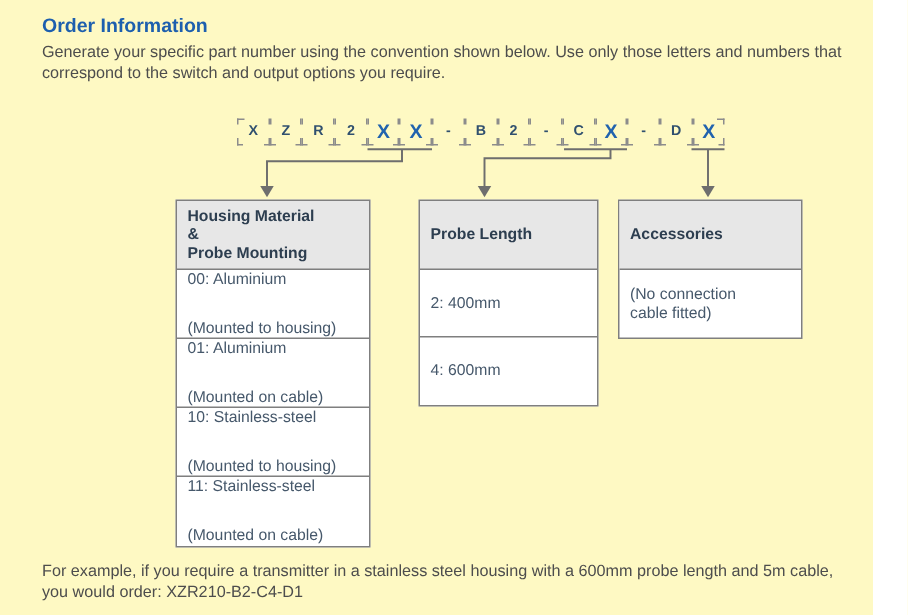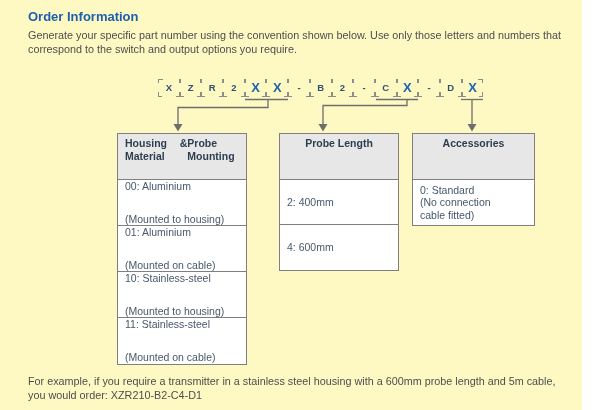--- a/index.html
+++ b/index.html
@@ -38,21 +38,21 @@
 
   
   .arrows { position:absolute; left:0; top:0; pointer-events:none; }
   .arrows polyline, .arrows line { fill:none; stroke:#6e6e6e; stroke-width:1.3; }
   .arrows polygon { fill:#6e6e6e; stroke:none; }
 
   
   .box { position:absolute; box-sizing:border-box; border:1px solid #7f7f7f; background:#ffffff; }
   .box-header {
     box-sizing:border-box; height:46px; background:#e7e7e7; border-bottom:1px solid #7f7f7f;
-    display:flex; flex-direction:row; justify-content:center;
+    display:flex; flex-direction:column; justify-content:center;
     padding:3px 7px; color:#2d3e50; font-size:10.5px; font-weight:bold; line-height:12.6px;
   }
   .box-row {
     box-sizing:border-box; border-bottom:1px solid #7f7f7f;
     display:flex; flex-direction:column; justify-content:center;
     padding:2px 7px; color:#46586b; font-size:10.5px; line-height:12.6px;
   }
   .box-row:last-child { border-bottom:none; }
   #box-housing { left:117px; top:133px; width:130px; }
   #box-housing .box-row { height:46px;gap:20px; }
@@ -174,21 +174,20 @@
     <div class="box-row">
       <div>4: 600mm</div>
     </div>
   </div>
 
   <div class="box" id="box-acc">
     <div class="box-header">
       <div>Accessories</div>
     </div>
     <div class="box-row r0">
-      <div>0: Standard</div>
       <div>(No connection</div>
       <div>cable fitted)</div>
     </div>
   </div>
 
   <div class="example">
     <div>For example, if you require a transmitter in a stainless steel housing with a 600mm probe length and 5m cable,</div>
     <div>you would order: XZR210-B2-C4-D1</div>
   </div>
 

